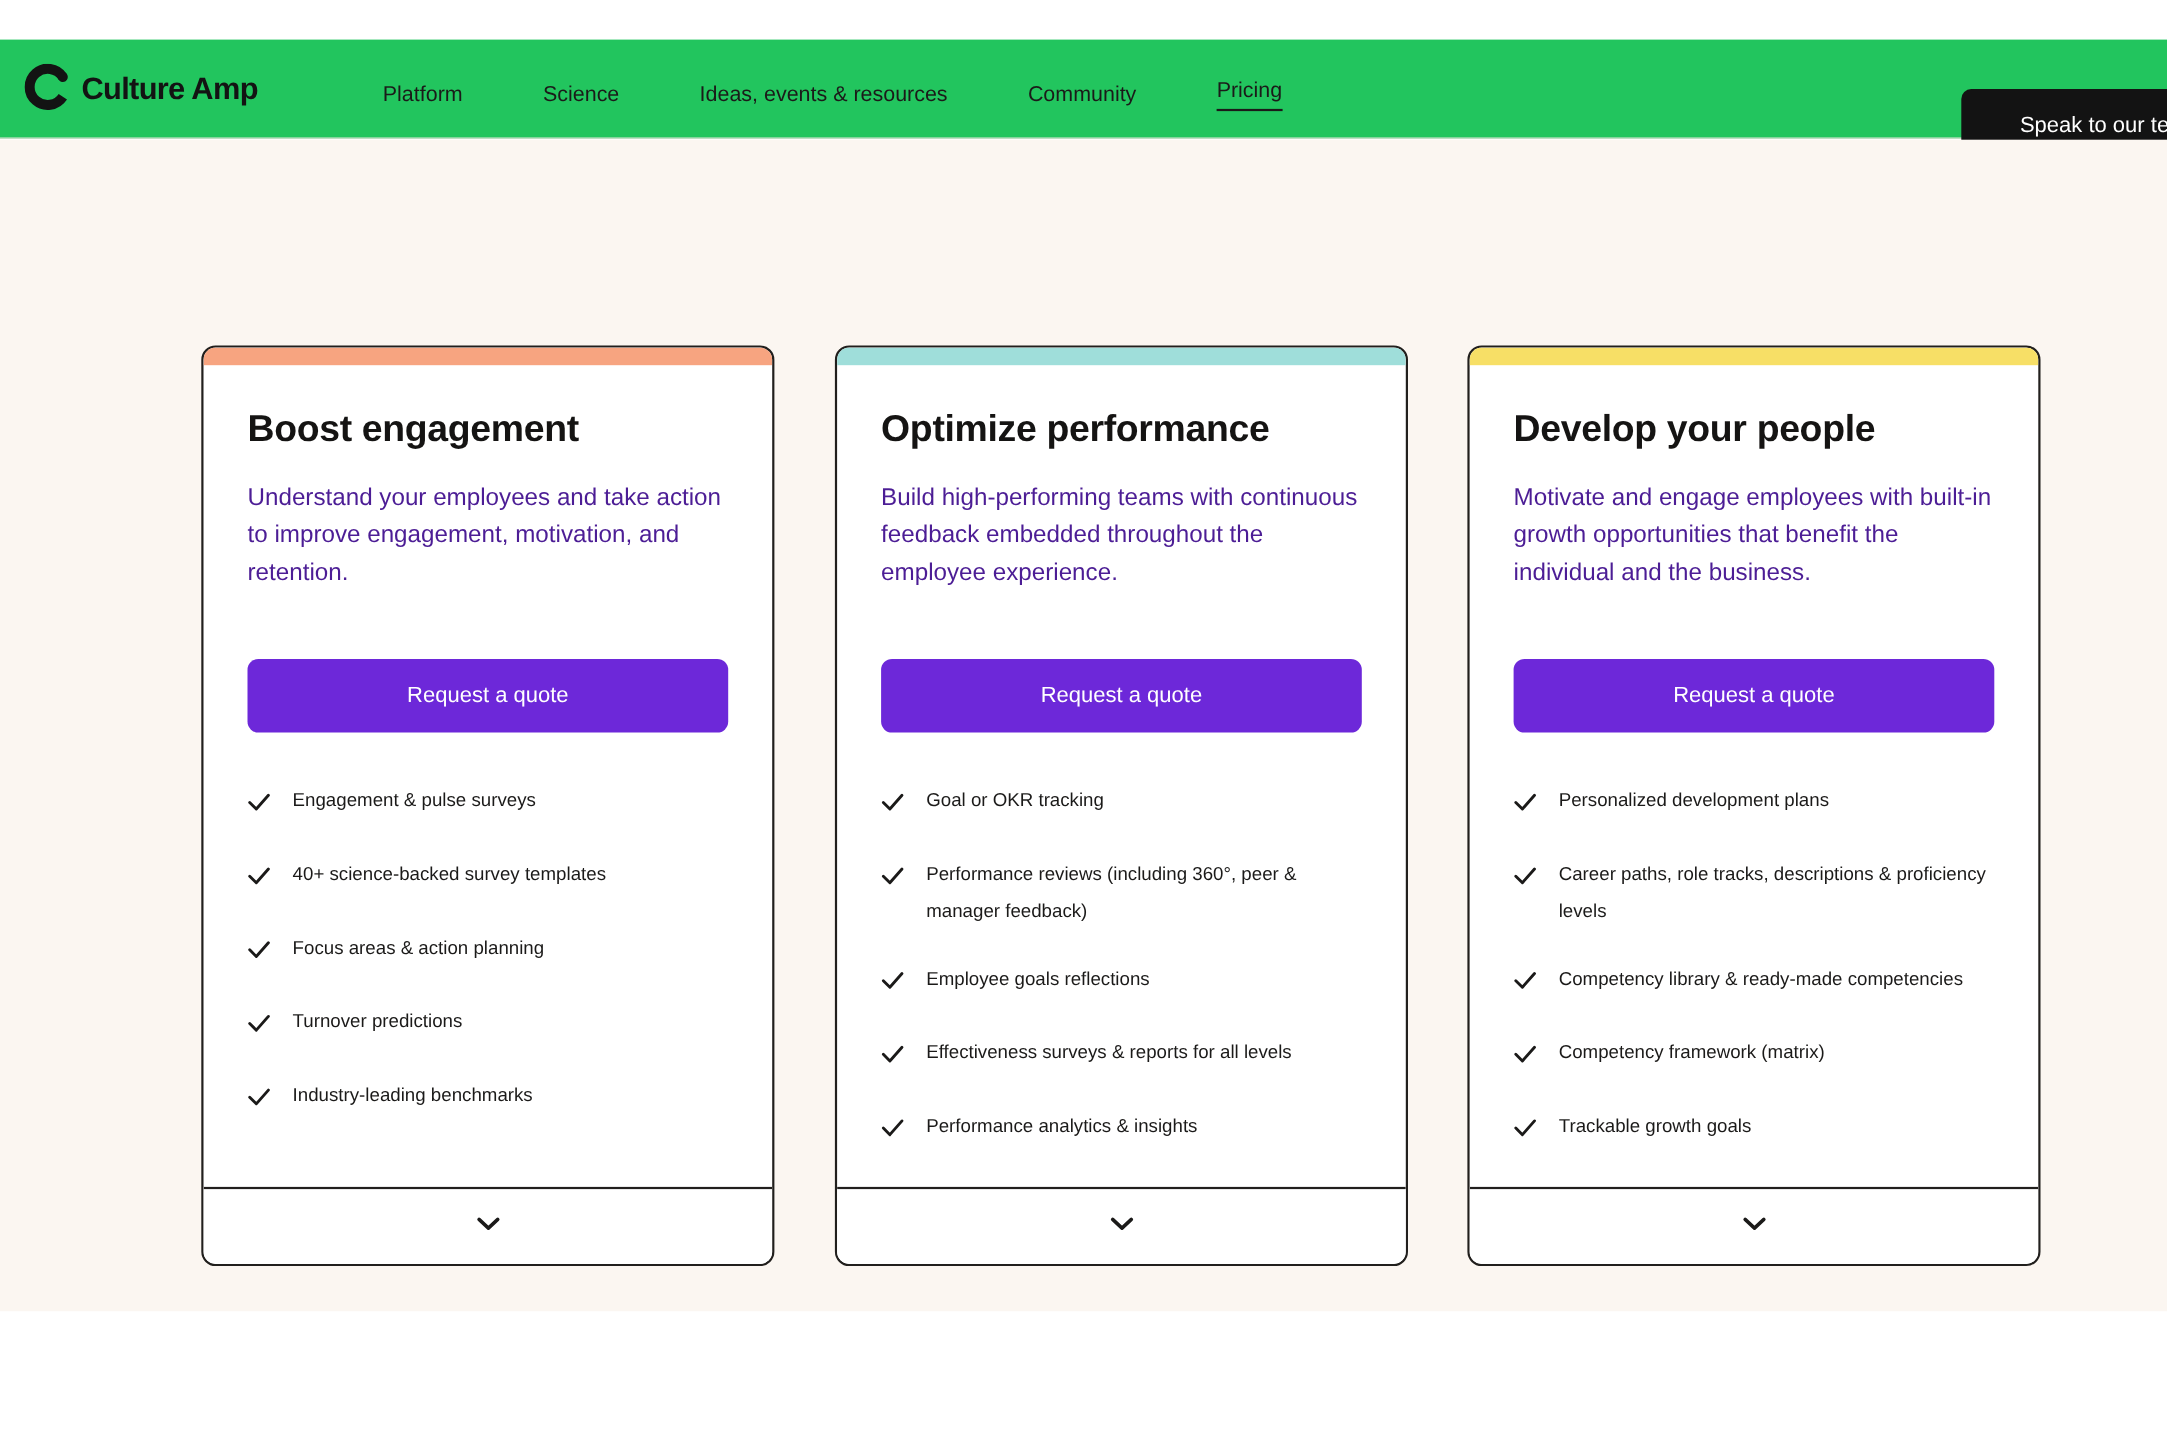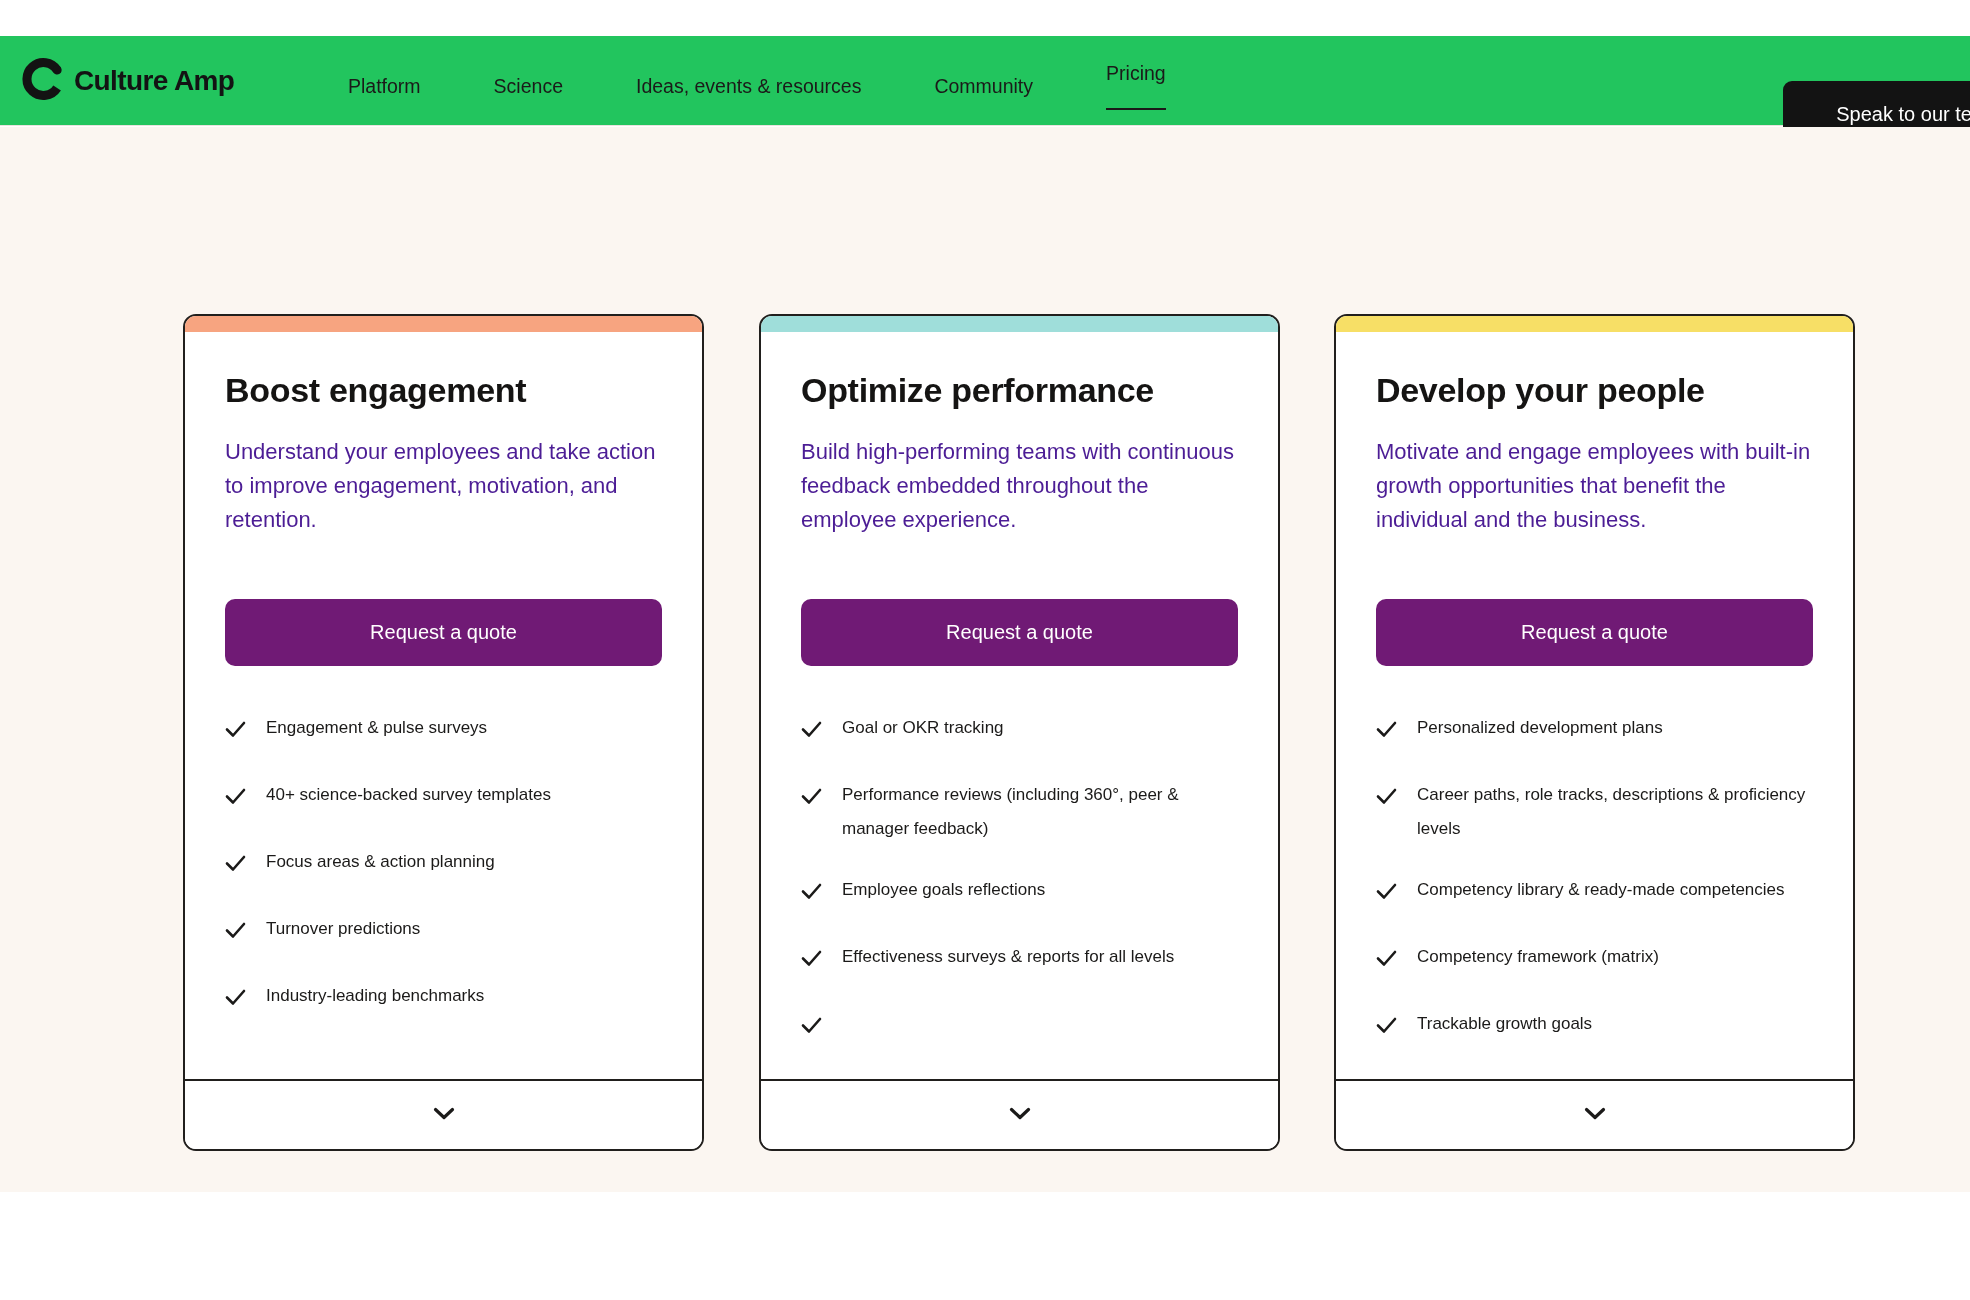--- a/index.html
+++ b/index.html
@@ -28,21 +28,21 @@
     font-size: 28px; font-weight: bold; letter-spacing: -0.6px; color: #131313;
   }
   .nav-links {
     position: absolute; left: 348px; top: 0; height: 100px;
     display: flex; align-items: center; gap: 73px;
   }
   .nav-link {
     font-size: 19.5px; color: #1b1a19; cursor: pointer; white-space: nowrap;
   }
   .nav-link.active {
-    border-bottom: 2px solid #1b1a19; padding-bottom: 23px;
+    border-bottom: 2px solid #1b1a19; padding-bottom: 5px;
   }
   .nav-cta {
     position: absolute; left: 1783px; top: 45px; height: 67px; width: 270px;
     background: #131313; color: #ffffff; border: none; border-radius: 9px;
     font-size: 20px; font-family: inherit;
     display: flex; align-items: center; justify-content: center;
     white-space: nowrap; cursor: pointer;
   }
   .main-bg {
     position: absolute; top: 127px; left: 0; width: 1970px; height: 1065px;
@@ -64,21 +64,21 @@
   .card-title {
     margin-top: 39px;
     font-size: 34px; font-weight: 600; letter-spacing: -0.3px; color: #151413;
   }
   .card-desc {
     margin-top: 25px; height: 164px;
     font-size: 22px; line-height: 34px; color: #4c1d95;
   }
   .quote-btn {
     width: 100%; height: 67px;
-    background: #701a75; color: #ffffff;
+    background: #6d28d9; color: #ffffff;
     border: none; border-radius: 10px;
     font-size: 20px; font-family: inherit; cursor: pointer;
   }
   .feature-list {
     list-style: none; margin-top: 45px;
   }
   .feature-item {
     display: flex; gap: 20px; margin-bottom: 27px;
     font-size: 17px; line-height: 34px; color: #1b1a19;
   }
@@ -193,20 +193,21 @@
         <li class="feature-item">
           <span class="check-icon"><svg width="21" height="19" viewBox="0 0 21 19">
                 <path d="M2 9.5 L8 15.5 L19 3" fill="none" stroke="#1b1a19" stroke-width="2.6" stroke-linecap="round" stroke-linejoin="round"></path>
               </svg></span>
           <span>Effectiveness surveys &amp; reports for all levels</span>
         </li>
         <li class="feature-item">
           <span class="check-icon"><svg width="21" height="19" viewBox="0 0 21 19">
                 <path d="M2 9.5 L8 15.5 L19 3" fill="none" stroke="#1b1a19" stroke-width="2.6" stroke-linecap="round" stroke-linejoin="round"></path>
               </svg></span>
+          <span>Performance analytics &amp; insights</span>
         </li>
       </ul>
     </div>
     <div class="card-footer">
       <span><svg width="22" height="13" viewBox="0 0 22 13">
             <path d="M2.5 2.5 L11 10.5 L19.5 2.5" fill="none" stroke="#1b1a19" stroke-width="3.2" stroke-linecap="round" stroke-linejoin="round"></path>
           </svg></span>
     </div>
   </section>
 

